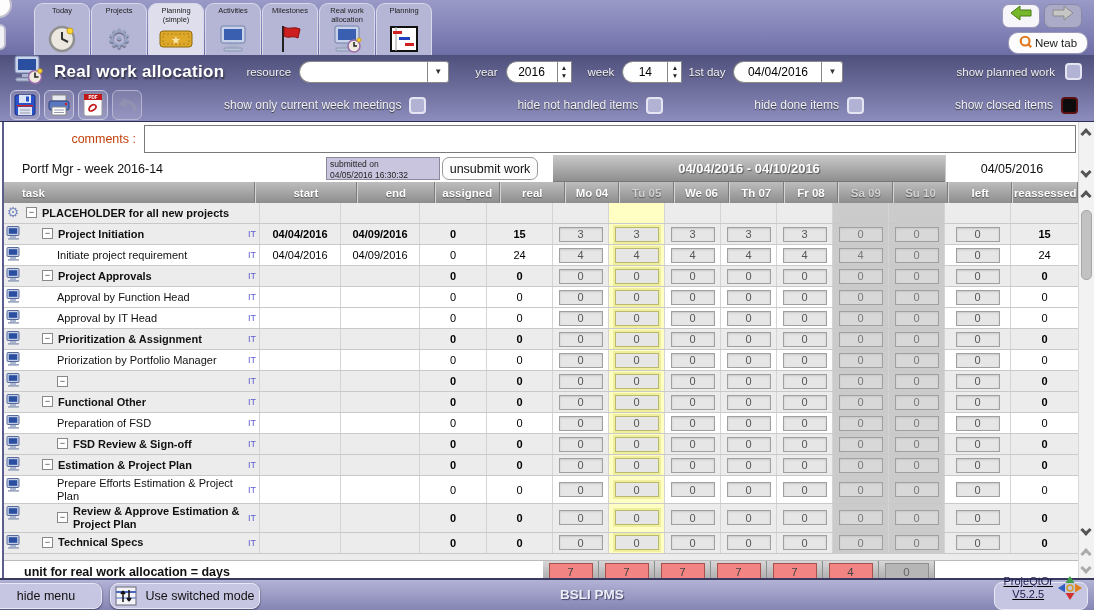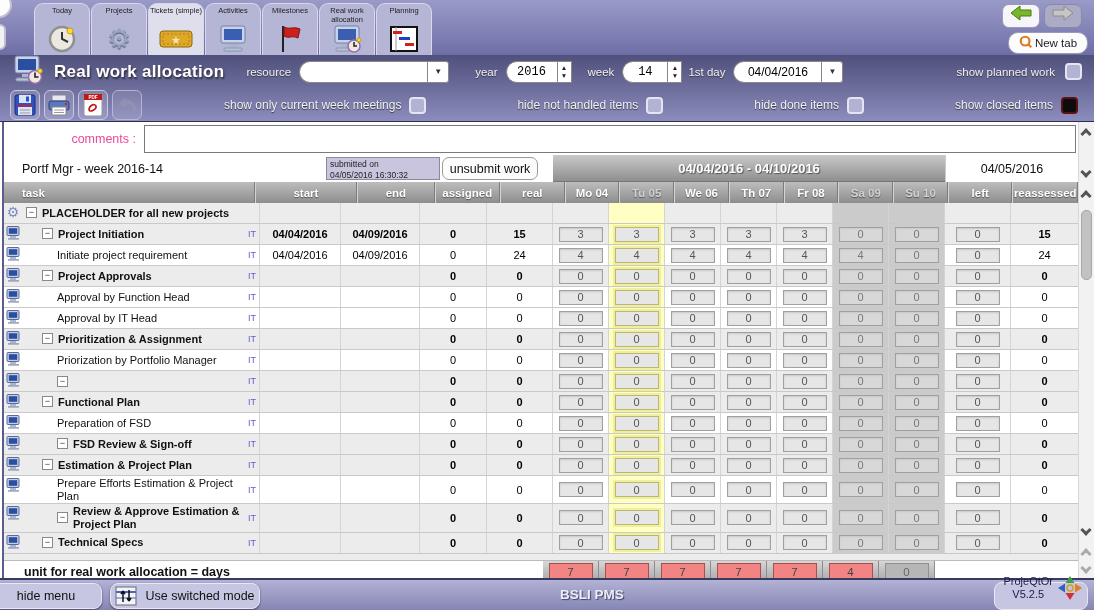--- a/index.html
+++ b/index.html
@@ -34,42 +34,42 @@
   .title-icon { margin-right:10px; }
   .page-title { font-size:17px; font-weight:bold; color:#fff; text-shadow:1px 2px 2px #2a2a3a; letter-spacing:.3px; }
   .wlabel { font-size:11.5px; color:#f0f0f8; text-shadow:0 1px 1px #333; }
   .combo { display:flex; height:22px; }
   .combo input { height:22px; border:1px solid #888; border-right:none; border-radius:11px 0 0 11px;
     padding:0 8px; font-size:12px; font-family:"Liberation Sans",sans-serif; outline:none; }
   .combo .dd { width:22px; height:22px; background:#fff; border:1px solid #888; border-radius:0 3px 3px 0;
     display:flex; align-items:center; justify-content:center; font-size:8px; color:#333; cursor:pointer; }
   .spin { display:flex; align-items:center; height:22px; }
   .spin input { width:52px; height:22px; border:1px solid #888; border-radius:11px 0 0 11px; text-align:center;
-    font-size:12px; font-family:Liberation Mono, monospace; outline:none; }
+    font-size:12px; font-family:Liberation Sans, sans-serif; outline:none; }
   .spin .arrows { width:14px; height:22px; background:#fff; border:1px solid #888; border-left:none;
     display:flex; flex-direction:column; align-items:center; justify-content:center; font-size:6.5px;
     color:#222; line-height:1.1; cursor:pointer; }
   .cb { width:17px; height:17px; border-radius:4px; background:#b2b2d4; border:2px solid #e4e4f2; cursor:pointer; }
   .cb.checked { background:#0c0c0c; border-color:#5c1212; }
   .hrow2 { display:flex; align-items:center; height:34px; padding:0 10px; }
   .toolbtn { width:30px; height:30px; border-radius:6px; border:1px solid #c8c8e0; background:rgba(255,255,255,0.12);
     display:flex; align-items:center; justify-content:center; margin-right:4px; cursor:pointer; }
   .toolbtn.disabled { opacity:.75; }
   .cbzone { flex:1; display:flex; align-items:center; justify-content:space-between; margin-left:78px; padding-right:6px; }
   .cbgroup { display:flex; align-items:center; gap:8px; }
   .cbgroup .wlabel { font-size:12px; }
 
   
   .leftedge { position:absolute; left:0; top:122px; bottom:32px; width:4px;
     background:linear-gradient(90deg,#ffffff 2px,#5c5c8e 2px); z-index:5; }
 
   
   .main { position:absolute; left:4px; top:122px; width:1074px; height:456px; background:#fff; }
   .comments-row { height:33px; display:flex; align-items:center; background:#fff; }
-  .comments-label { width:140px; text-align:right; padding-right:8px; font-size:12.5px; color:#ec4899; }
+  .comments-label { width:140px; text-align:right; padding-right:8px; font-size:12.5px; color:#c2410c; }
   .comments-input { flex:1; height:28px; border:1px solid #7a7a7a; margin-right:2px;
     font-size:12px; padding:0 6px; font-family:"Liberation Sans",sans-serif; outline:none; }
 
   .subheader { height:27px; display:flex; align-items:stretch; background:#fff; }
   .sh-name { width:322px; display:flex; align-items:center; padding-left:18px; font-size:12.5px; color:#111; }
   .sh-submitted { width:114px; margin:2px 0; background:#c9c5de; border:1px solid #8a8a9a;
     font-size:8.5px; color:#222; line-height:1.25; padding:1px 3px; }
   .sh-unsubmit { width:96px; height:23px; margin:2px 0 0 2px; border-radius:7px; background:#fcfcfc;
     border:1px solid #999; font-size:12.5px; color:#111; display:flex; align-items:center; justify-content:center; cursor:pointer; }
   .sh-spacer { flex:1; }
@@ -134,21 +134,21 @@
   
   .footer { position:absolute; left:0; bottom:0; width:1094px; height:32px;
     background:linear-gradient(180deg,#b2b2d6,#8585b4); border-top:2px solid #3a3a5e;margin-top:44px; }
   .fbtn { position:absolute; top:3px; height:26px; border-radius:8px; background:#c6c6e2; border:1px solid #e8e8f4;
     box-shadow:0 1px 2px #44446a; display:flex; align-items:center; justify-content:center; gap:8px;
     font-size:12.5px; color:#111; cursor:pointer; }
   .fbtn.hidemenu { left:-10px; width:112px; }
   .fbtn.switch { left:110px; width:150px; }
   .appname { position:absolute; left:560px; top:7px; font-size:13.5px; font-weight:bold; color:#ededf6; text-shadow:1px 1px 1px #44446a; }
   .verbadge { position:absolute; right:6px; top:2px; height:28px; border-radius:8px; background:#c6c6e2;
-    border:1px solid #e8e8f4; display:flex; align-items:center; padding:0 4px 16px 8px; gap:4px; cursor:pointer; }
+    border:1px solid #e8e8f4; display:flex; align-items:center; padding:0 4px 16px 8px; gap:4px; cursor:pointer;text-decoration:underline; }
   .vertext { font-size:11px; color:#1a1a4a; text-align:center; line-height:1.15; }
 </style>
 </head>
 <body>
 
 <div id="app">
 
   <div class="topbar">
     <div class="edge-circle"></div>
     <div class="edge-pill"></div>
@@ -163,21 +163,21 @@
             </svg>
           </div>
         </div>
         <div class="tab">
           <div class="tab-label">Projects</div>
           <div class="tab-icon">
             <span style="font-size:27px;color:#97a3c2;text-shadow:0 1px 1px #556">⚙</span>
           </div>
         </div>
         <div class="tab hl">
-          <div class="tab-label">Tickets (simple)</div>
+          <div class="tab-label">Planning (simple)</div>
           <div class="tab-icon">
             <svg width="34" height="26" viewBox="0 0 34 26">
               <rect x="1" y="5" width="32" height="16" rx="3" fill="#e0a828" stroke="#8a6a10"></rect>
               <rect x="4" y="8" width="26" height="10" fill="none" stroke="#a87f18" stroke-dasharray="2 2"></rect>
               <text x="17" y="17.5" text-anchor="middle" font-size="11" fill="#f5e6b0">★</text>
             </svg>
           </div>
         </div>
         <div class="tab">
           <div class="tab-label">Activities</div>
@@ -767,21 +767,21 @@
             <svg width="15" height="15" viewBox="0 0 15 15">
               <rect x="1" y="0.5" width="12" height="9" rx="1" fill="#c4cee6" stroke="#5a6a9a"></rect>
               <rect x="2.8" y="2.2" width="8.4" height="5.6" fill="#2b4fa0"></rect>
               <rect x="4" y="10.2" width="6" height="1.6" fill="#9aa8c8"></rect>
               <rect x="2" y="12.2" width="11" height="1.4" fill="#8895b5"></rect>
             </svg>
           </div>
           <div class="cell c-task">
             <div class="task-inner" style="padding-left: 20px;">
               <span class="minusbox">−</span>
-              <span class="task-text">Functional Plan</span>
+              <span class="task-text">Functional Other</span>
               <span class="it-tag">IT</span>
             </div>
           </div>
           <div class="cell c-start"></div>
           <div class="cell c-end"></div>
           <div class="cell c-assigned">0</div>
           <div class="cell c-real">0</div>
           <div class="c-day cell">
             <input class="dinp" value="0" readonly="" style="">
           </div>

